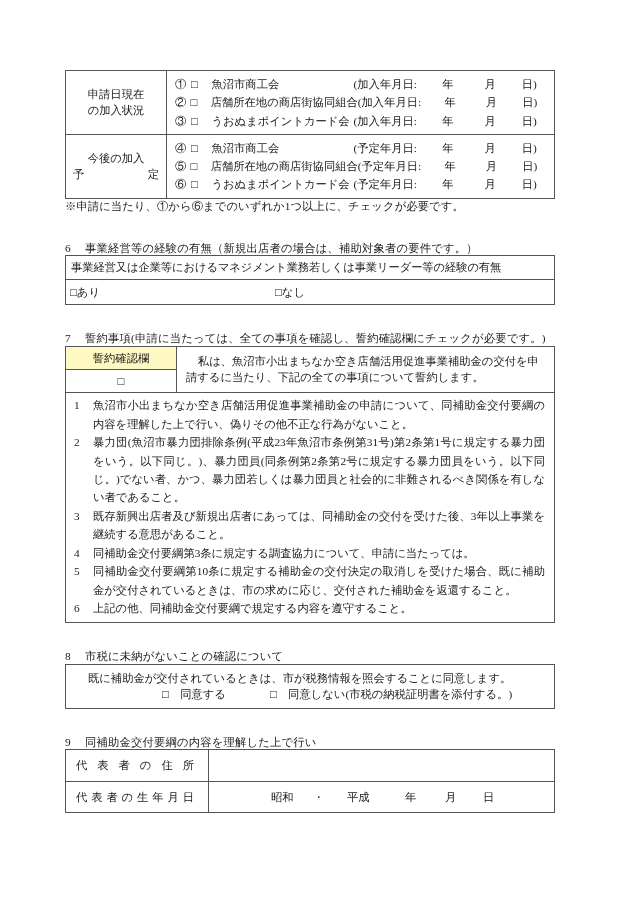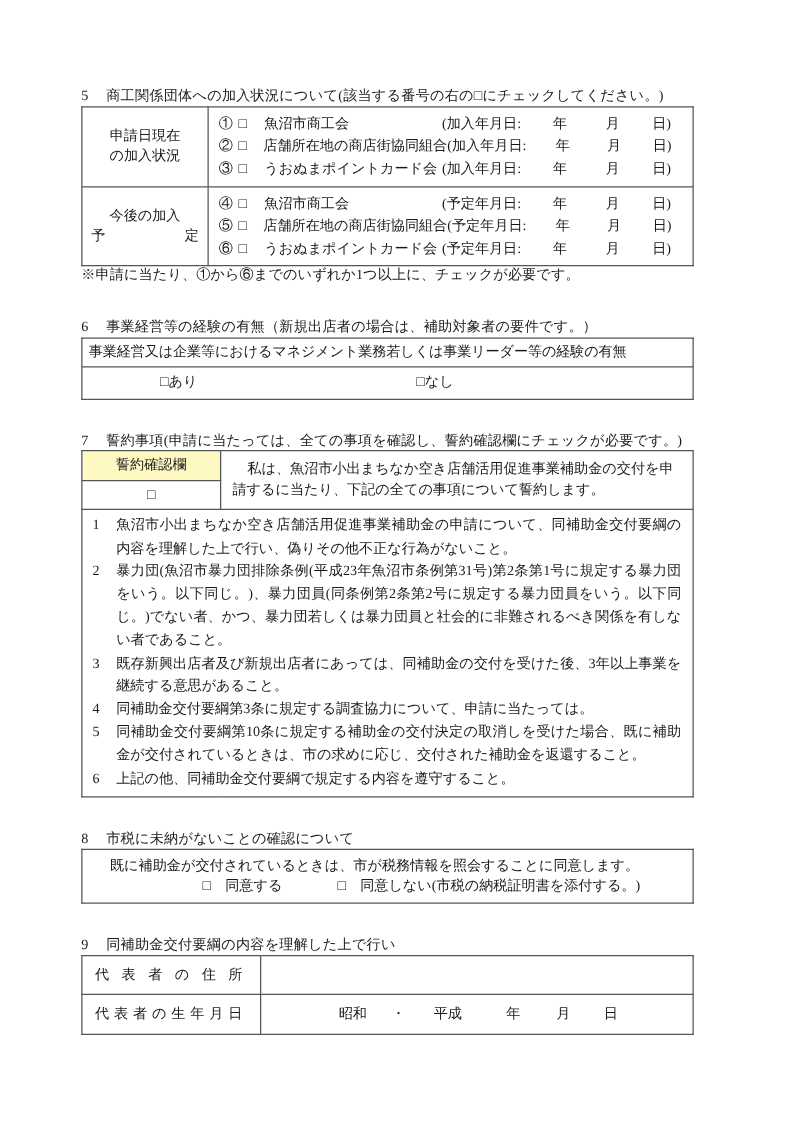--- a/index.html
+++ b/index.html
@@ -108,21 +108,20 @@
     letter-spacing: -0.1px;
     white-space: nowrap;
   }
   .q-ans {
     padding: 4px 4px !important;
   }
   .q-ans .inner {
     display: flex;
   }
   .q-ans .a1 {
-    margin-left: 58px;
     width: 205px;
   }
   .pledge-hdr {
     background: #fef9c3;
     text-align: center;
     padding: 3px 0 !important;
   }
   .pledge-chk {
     text-align: center;
     padding: 3px 0 !important;
@@ -192,23 +191,20 @@
   .rep-col-b .era2 { width: 58px; }
   .rep-col-b .y    { width: 40px; }
   .rep-col-b .m    { width: 38px; }
   .gap-b { height: 26px; }
 </style>
 </head>
 <body>
 
 <div class="page">
 
-  <div class="sec-head">
-    <span class="num">5</span><span>商工関係団体への加入状況について(該当する番号の右の□にチェックしてください。)</span>
-  </div>
 
   <table class="tbl">
     <tbody>
         <tr>
       <td class="lbl-col" style="width:88px;">
         <span class="lines">申請日現在</span>
         <span class="lines">の加入状況</span>
       </td>
       <td class="opt-cell">
         <div class="opt-row">

